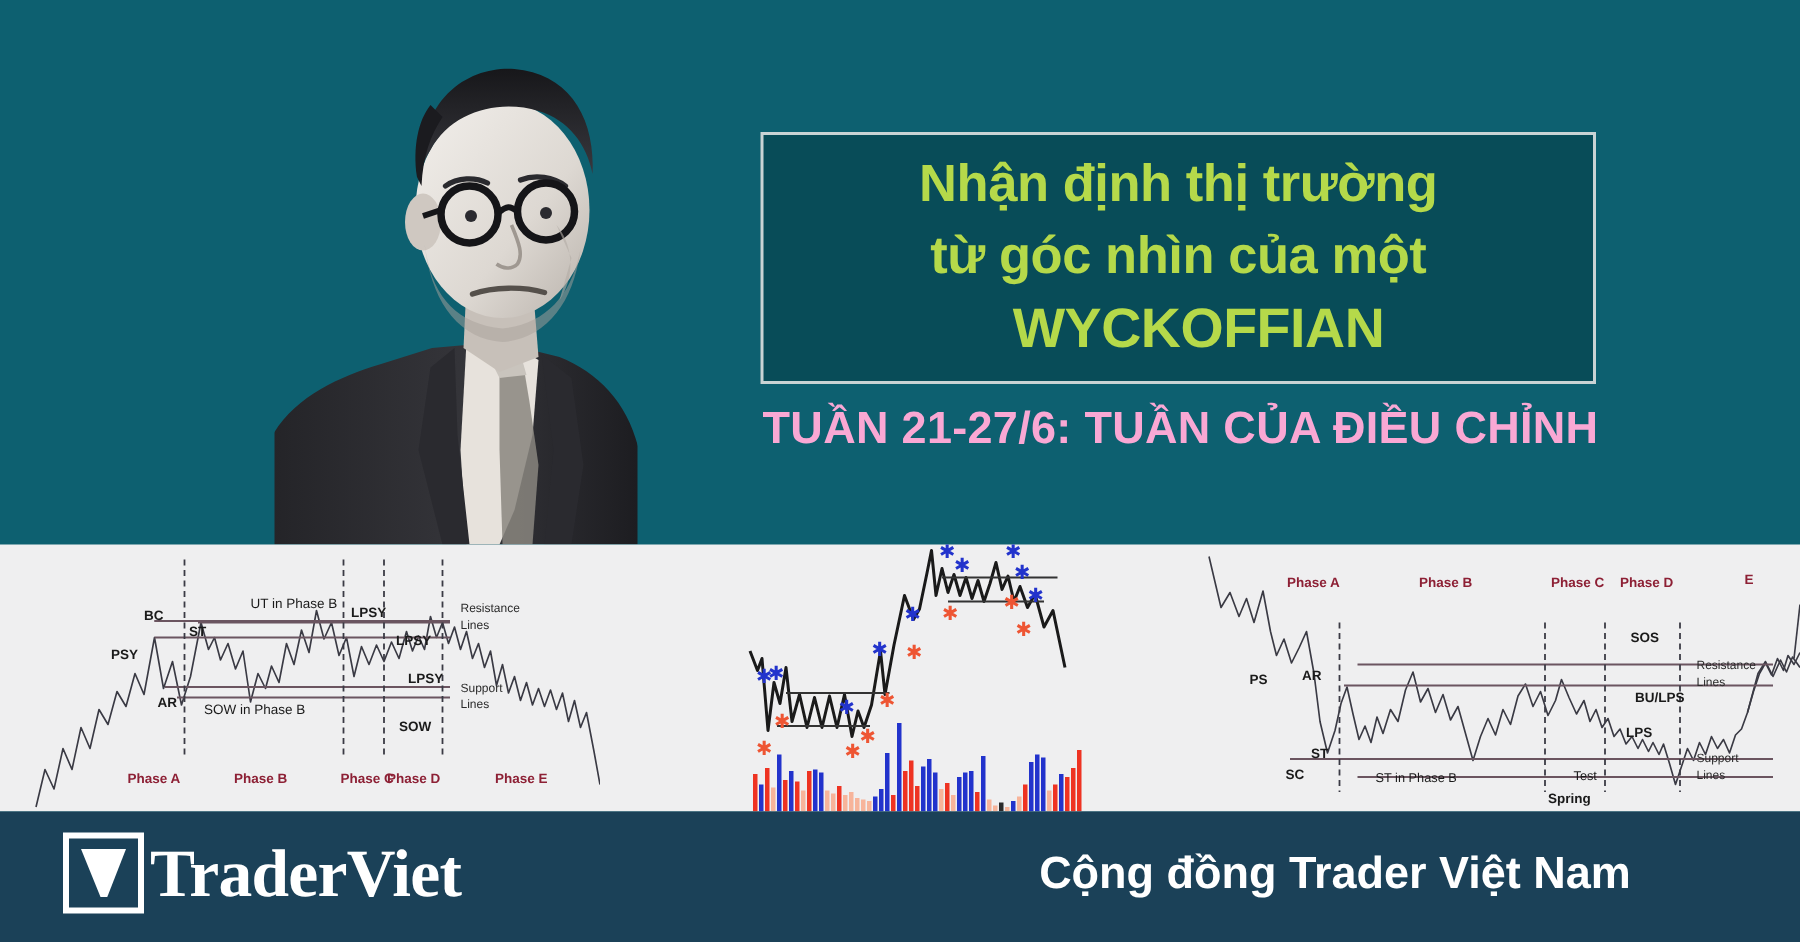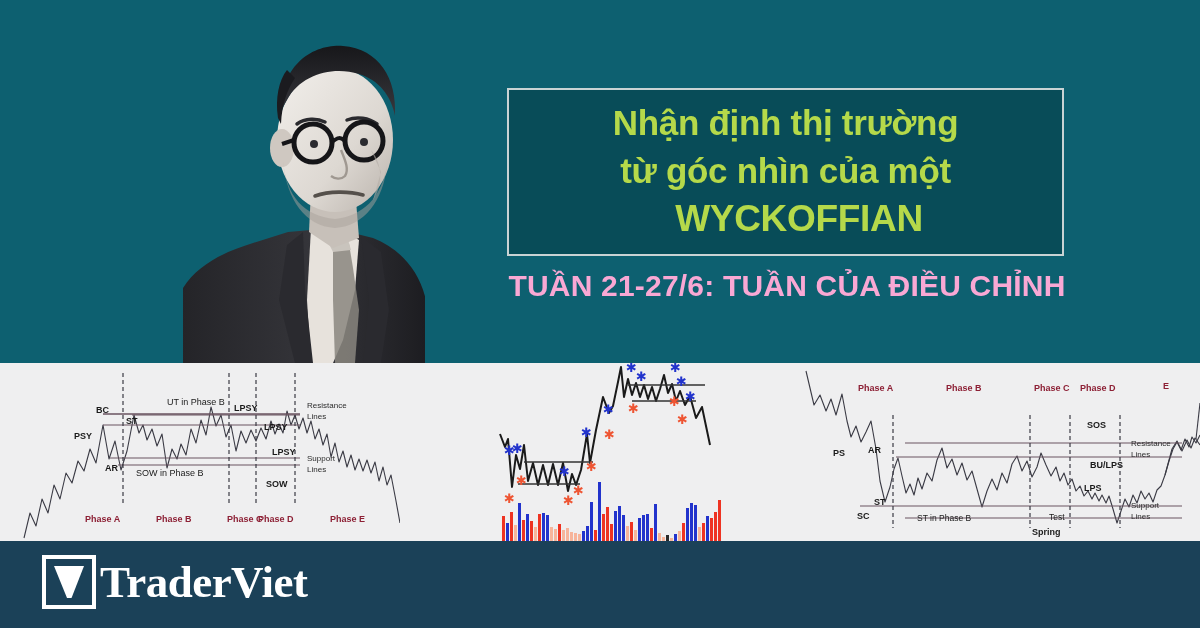--- a/index.html
+++ b/index.html
@@ -395,15 +395,16 @@
 
   <div class="footer">
     <div class="logo-wrap">
       <div class="logo-mark">
         <svg width="32" height="34" viewBox="0 0 32 34">
           <path d="M 1 1 L 31 1 L 18.5 33 L 14 33 Z" fill="#ffffff"></path>
         </svg>
       </div>
       <div class="logo-text">TraderViet</div>
     </div>
+    <div class="footer-tagline">Cộng đồng Trader Việt Nam</div>
   </div>
 
 </div>
 
 </body></html>

